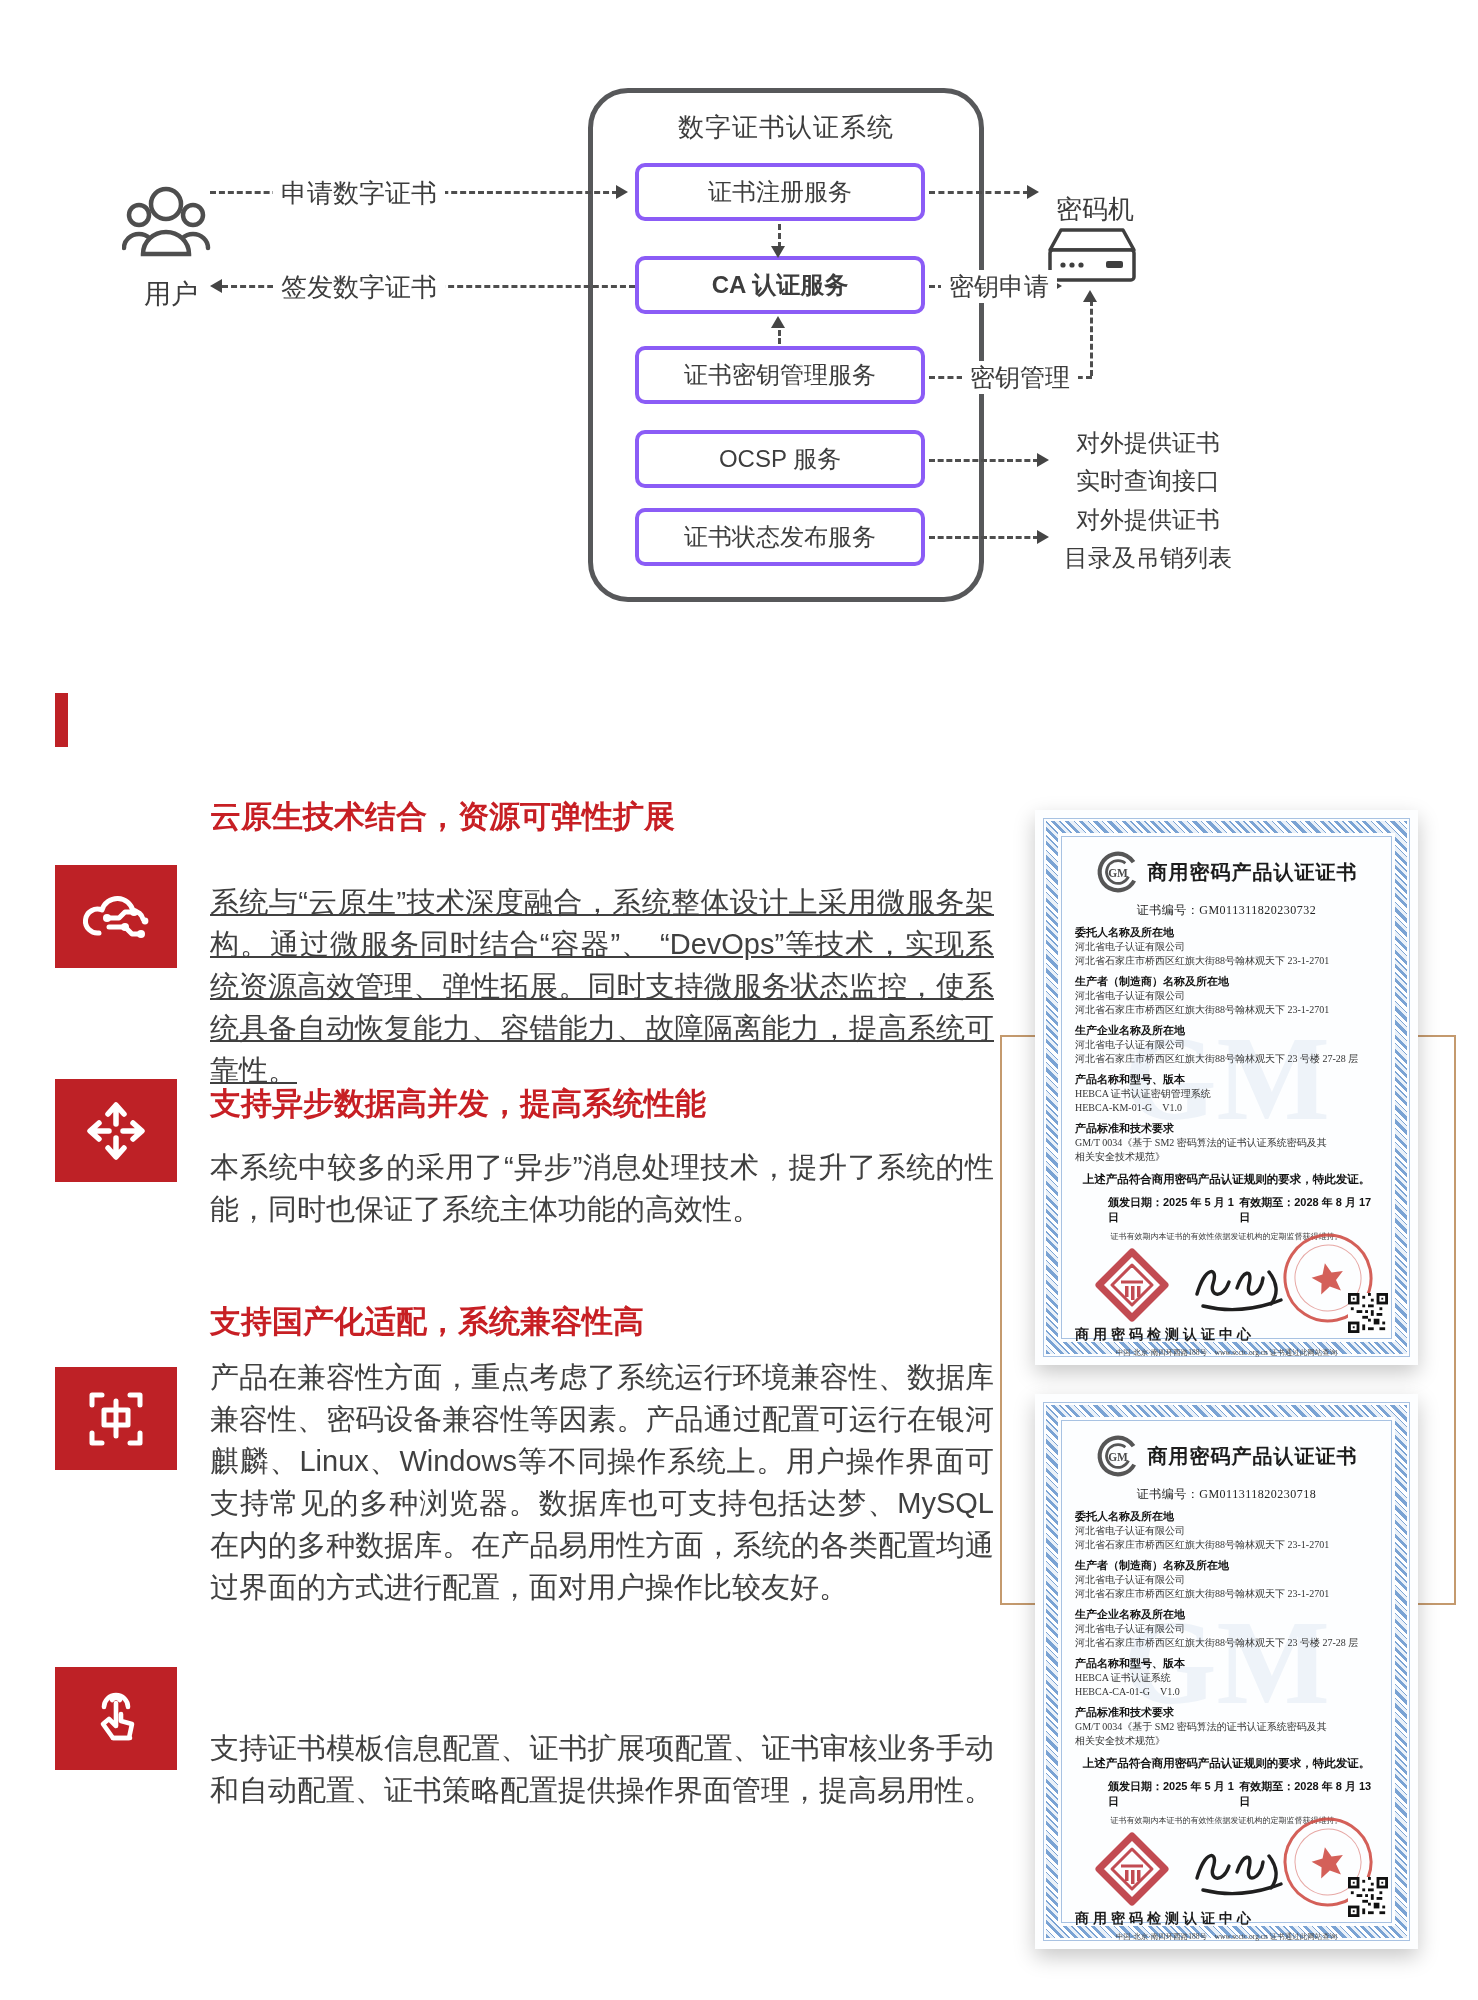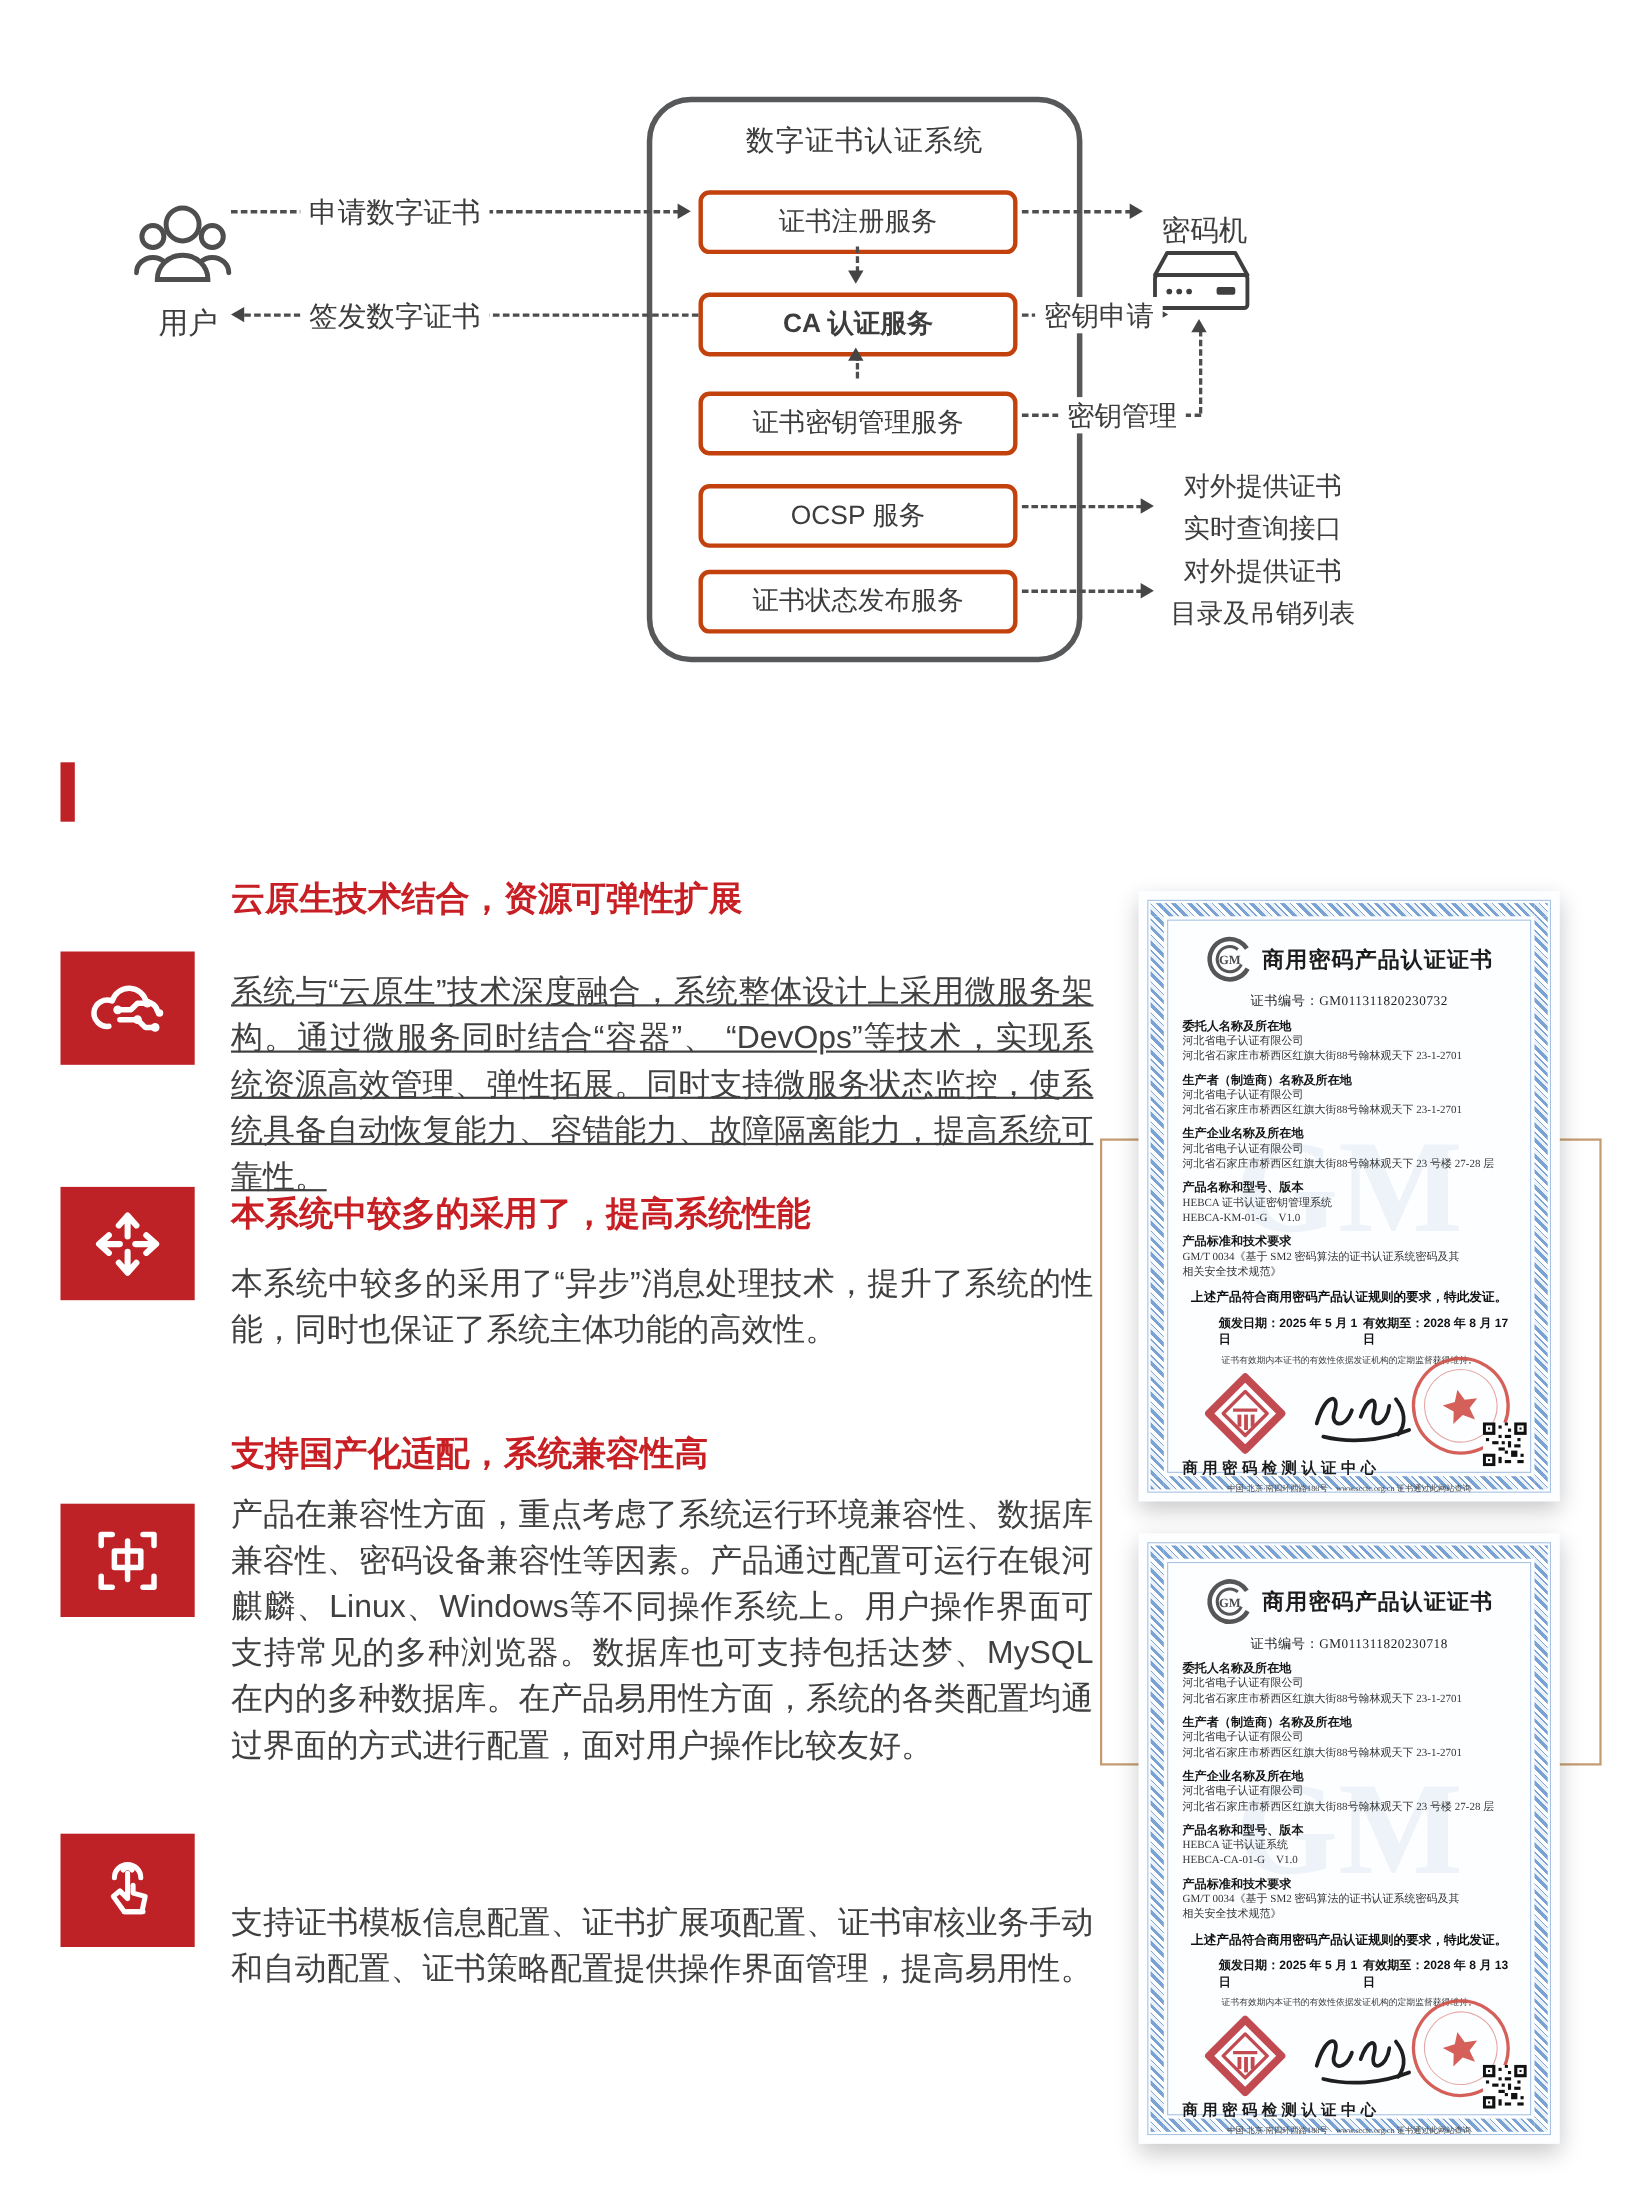--- a/index.html
+++ b/index.html
@@ -4,23 +4,23 @@
 <style>
   html,body{margin:0;padding:0;background:#ffffff;}
   #page{position:relative;width:1478px;height:2000px;background:#fff;overflow:hidden;
         font-family:"Liberation Sans","DejaVu Sans",sans-serif;color:#3f3f3f;}
 
   
   .outer-box{position:absolute;left:588px;top:88px;width:386px;height:504px;
              border:5px solid #57585a;border-radius:40px;background:#fff;}
   .sys-title{position:absolute;left:588px;top:110px;width:396px;text-align:center;
              font-size:26px;color:#3d3d3d;letter-spacing:1px;}
-  .svc{position:absolute;left:635px;width:290px;height:58px;border:4px solid #c2410c;
+  .svc{position:absolute;left:635px;width:290px;height:58px;border:4px solid #8b5cf6;
        border-radius:10px;background:#fff;box-sizing:border-box;text-align:center;
-       line-height:50px;font-size:24px;color:#3d3d3d;margin-top:10px;}
+       line-height:50px;font-size:24px;color:#3d3d3d;}
   .dash-h{position:absolute;height:0;border-top:3px dashed #4e4e4e;}
   .dash-v{position:absolute;width:0;border-left:3px dashed #4e4e4e;}
   .ah{position:absolute;width:0;height:0;}
   .ah-r{border-top:7px solid transparent;border-bottom:7px solid transparent;border-left:12px solid #454545;}
   .ah-l{border-top:7px solid transparent;border-bottom:7px solid transparent;border-right:12px solid #454545;}
   .ah-d{border-left:7px solid transparent;border-right:7px solid transparent;border-top:12px solid #454545;}
   .ah-u{border-left:7px solid transparent;border-right:7px solid transparent;border-bottom:12px solid #454545;}
   .dlabel{position:absolute;background:#fff;font-size:26px;color:#3d3d3d;padding:0 8px;white-space:nowrap;}
   .dsmall{position:absolute;font-size:24px;color:#3d3d3d;text-align:center;line-height:38px;white-space:nowrap;}
 
@@ -174,21 +174,21 @@
   <div class="feat-icon" style="top:1079px;">
     <svg width="66" height="66" viewBox="0 0 66 66">
       <g stroke="#ffffff" stroke-width="5.5" fill="none" stroke-linecap="round" stroke-linejoin="round">
         <path d="M33 26 V10 M25 16 L33 7 L41 16"></path>
         <path d="M33 40 V56 M25 50 L33 59 L41 50"></path>
         <path d="M26 33 H10 M16 25 L7 33 L16 41"></path>
         <path d="M40 33 H56 M50 25 L59 33 L50 41"></path>
       </g>
     </svg>
   </div>
-  <div class="feat-title" style="top:1083px;">本系统中较多的采用了，提高系统性能</div>
+  <div class="feat-title" style="top:1083px;">支持异步数据高并发，提高系统性能</div>
   <div class="feat-body" style="top:1146px;">本系统中较多的采用了“异步”消息处理技术，提升了系统的性能，同时也保证了系统主体功能的高效性。</div>
 
   <div class="feat-icon" style="top:1367px;">
     <svg width="66" height="66" viewBox="0 0 66 66">
       <g stroke="#ffffff" stroke-width="5" fill="none" stroke-linecap="round" stroke-linejoin="round">
         <path d="M9 19 V9 H19"></path>
           <path d="M47 9 H57 V19"></path>
         <path d="M9 47 V57 H19"></path>
           <path d="M47 57 H57 V47"></path>
         <rect x="21" y="24" width="24" height="15"></rect>

